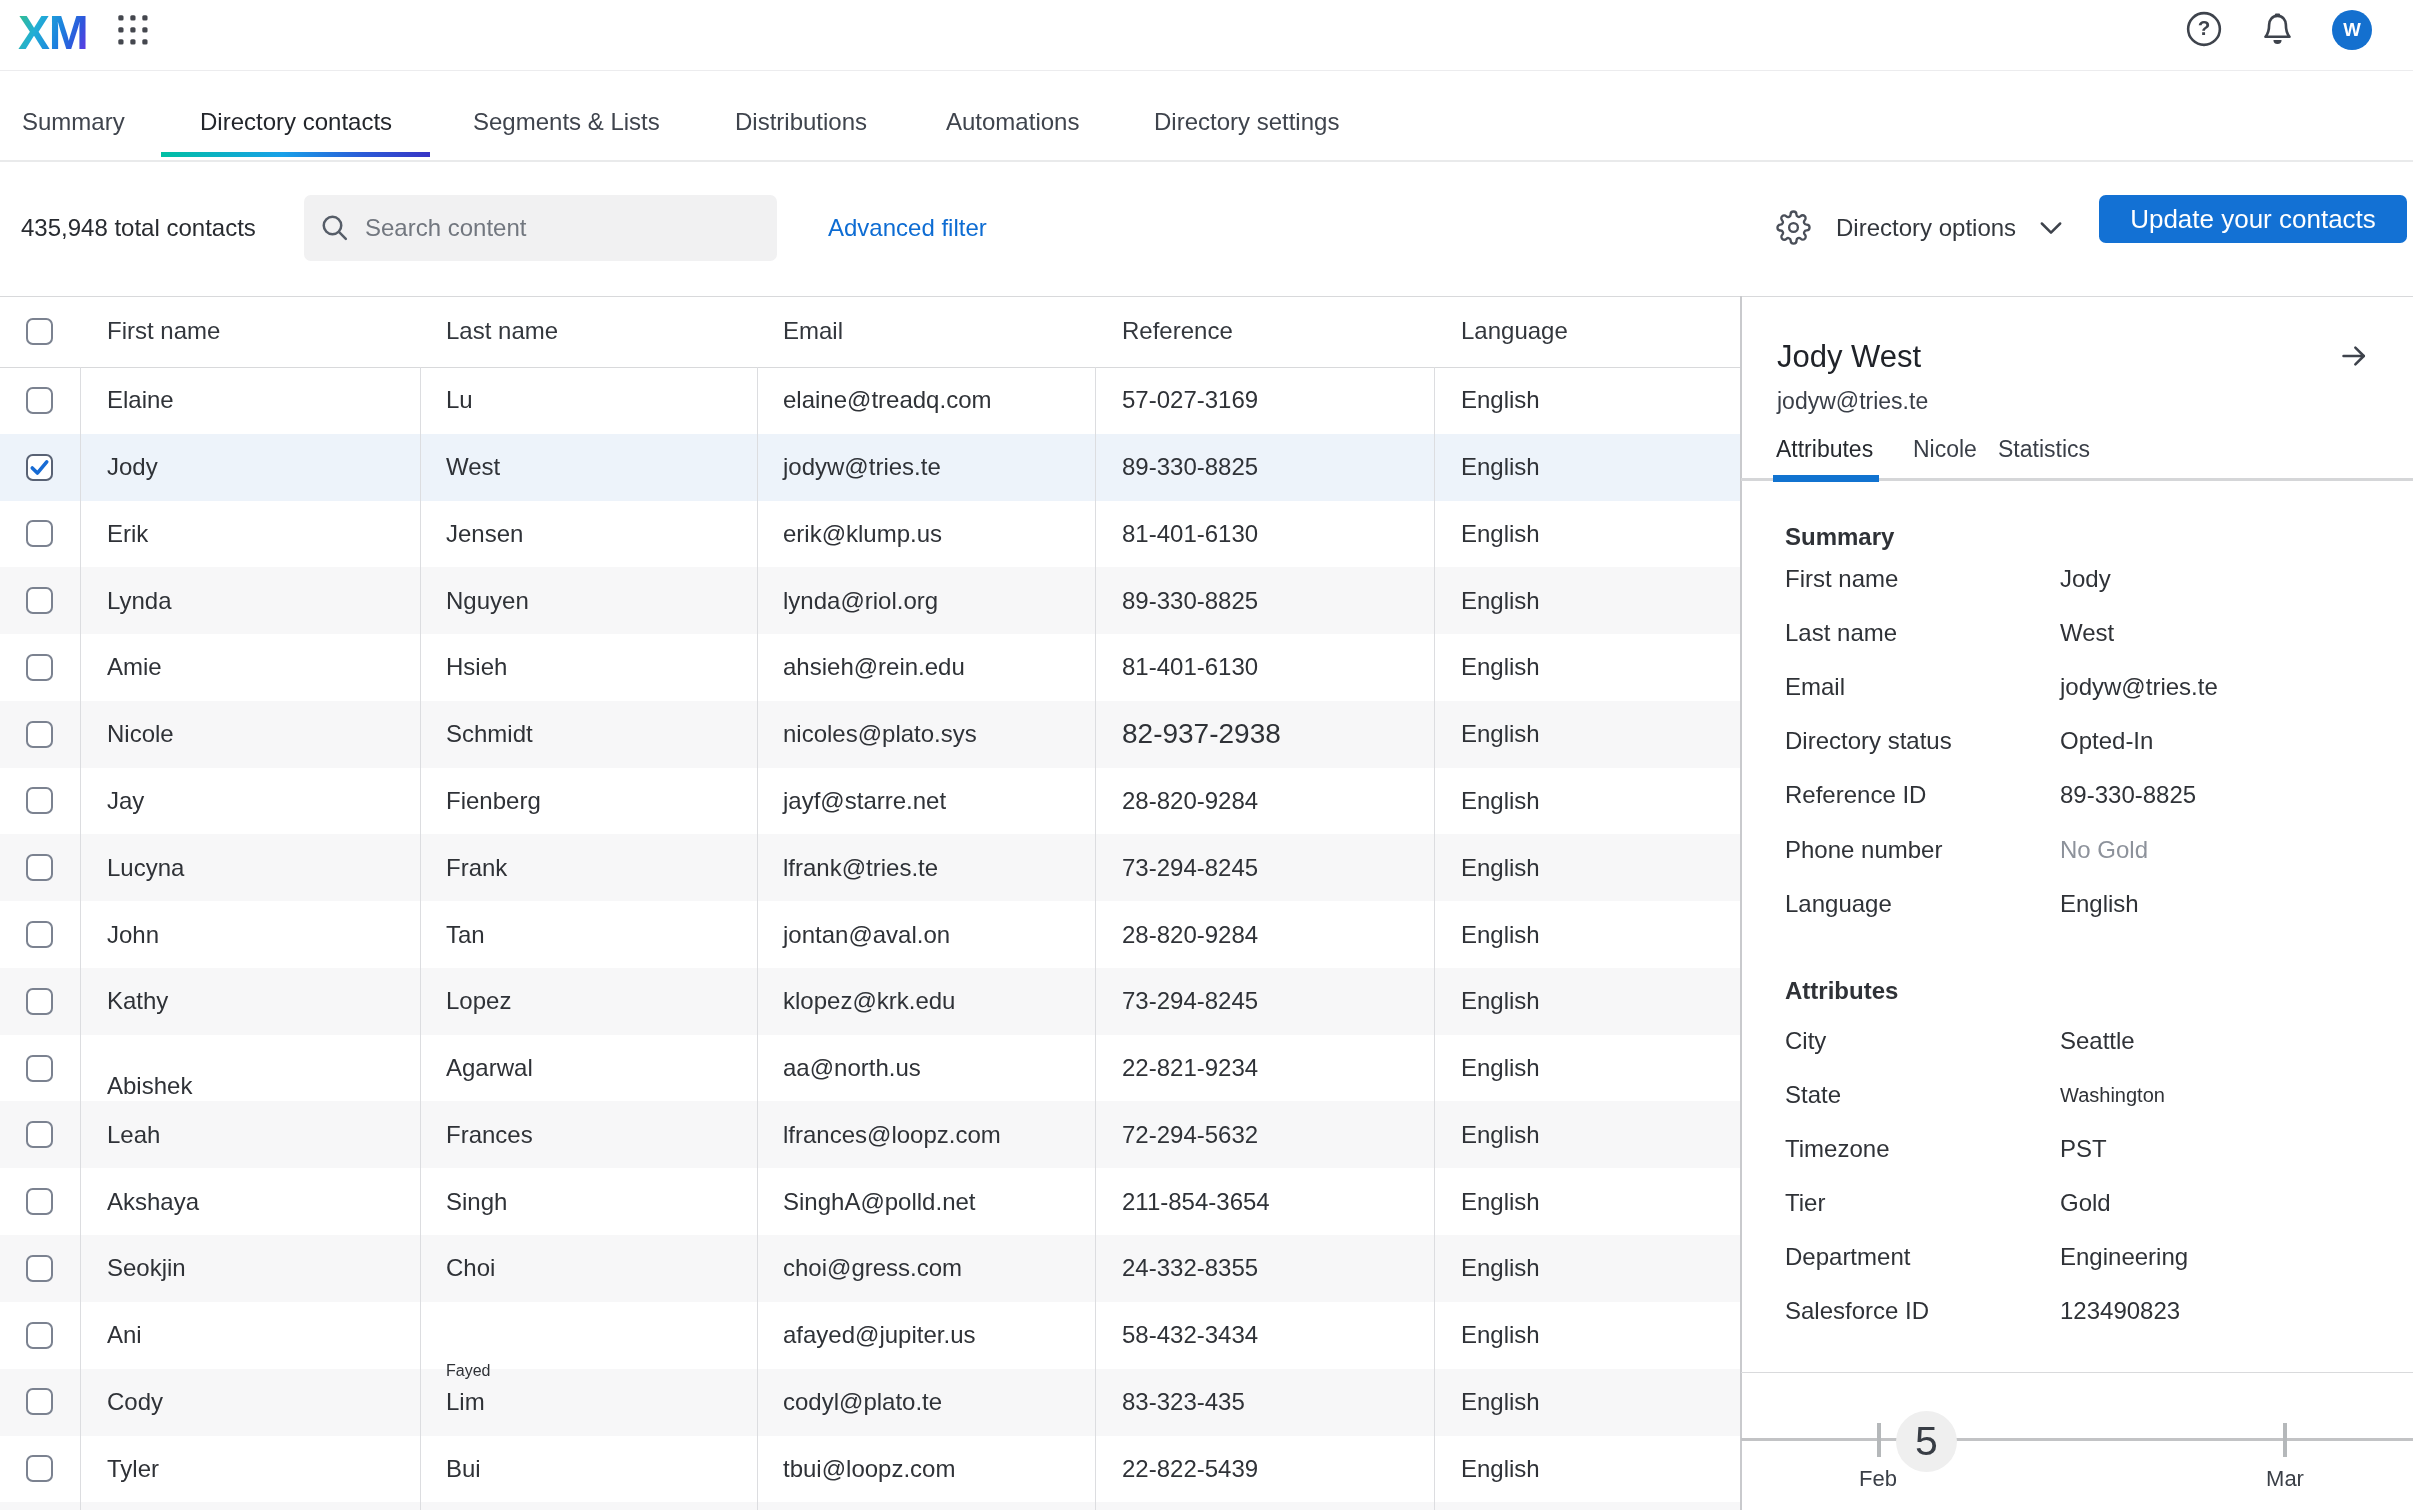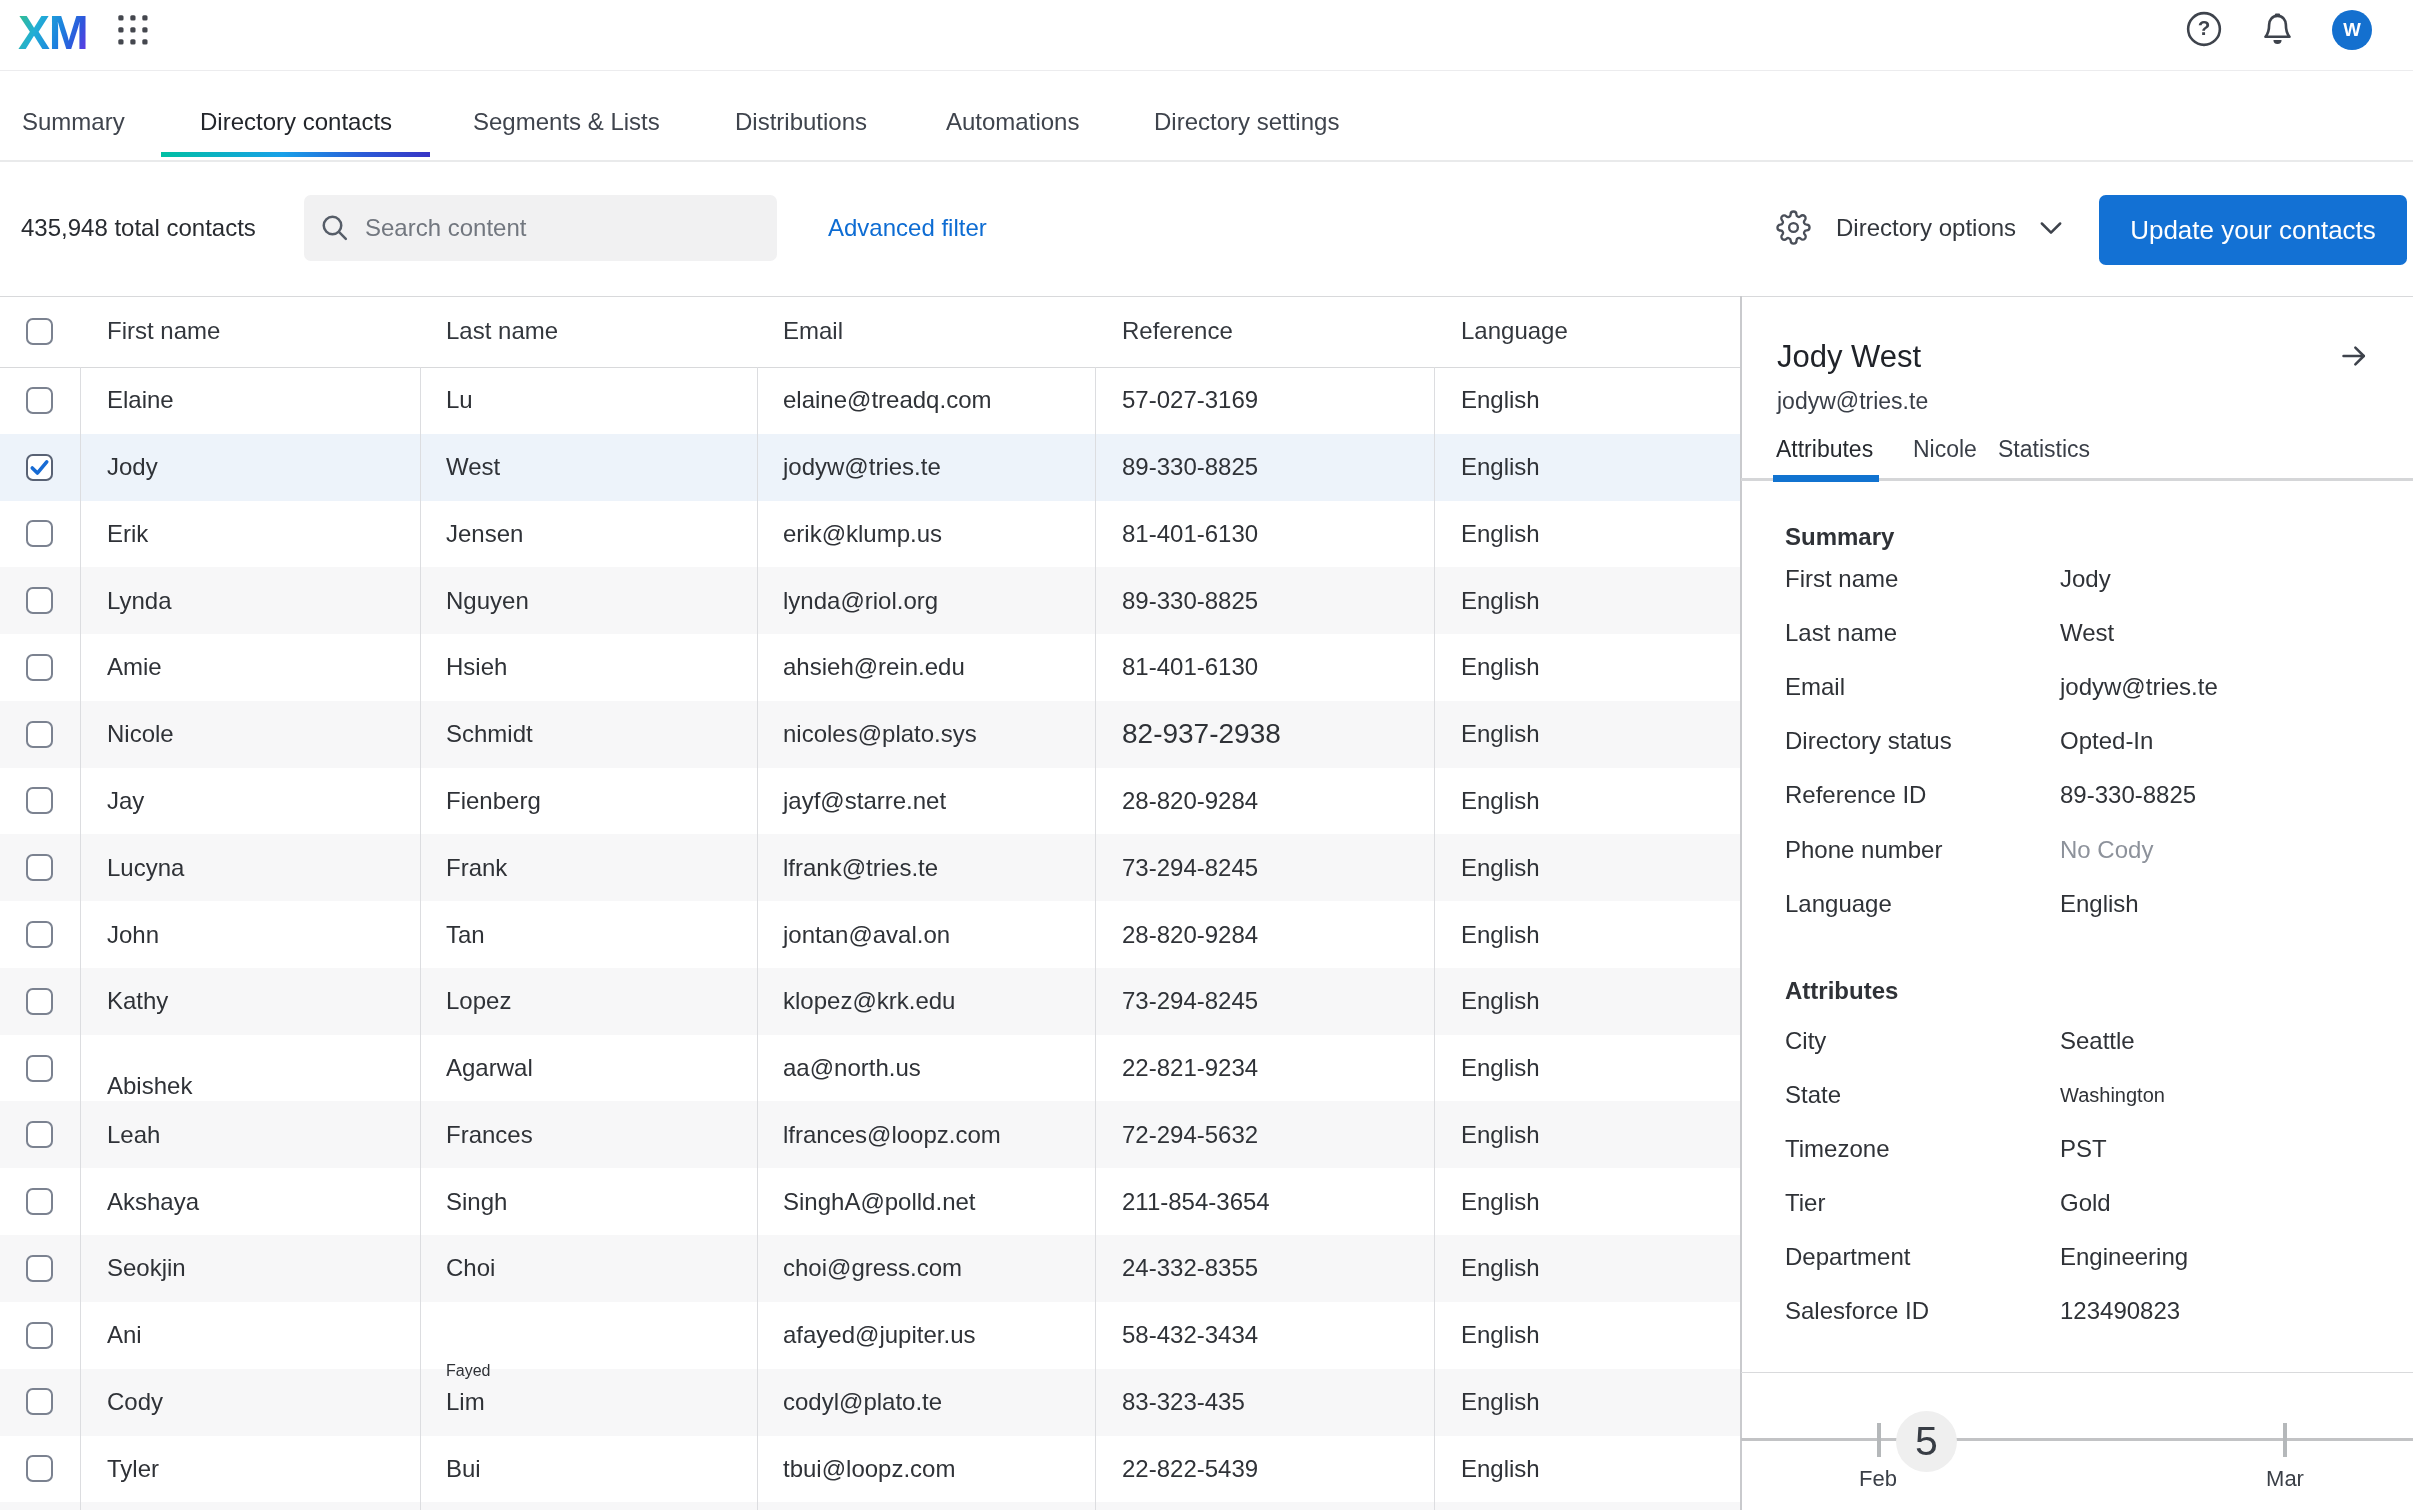--- a/index.html
+++ b/index.html
@@ -46,21 +46,21 @@
 <div style="position:absolute;left:365px;top:228px;transform:translateY(-50%);font-size:24px;color:#72777f;font-weight:400;white-space:nowrap;">Search content</div>
 <div style="position:absolute;left:828px;top:228px;transform:translateY(-50%);font-size:24px;color:#0d6cd3;font-weight:400;white-space:nowrap;">Advanced filter</div>
 <svg class="abs" style="left:1776px;top:210px" width="35" height="35" viewBox="0 0 24 24" fill="none" stroke="#4a4f59" stroke-width="1.6" stroke-linecap="round" stroke-linejoin="round">
     <circle cx="12" cy="12" r="3"></circle>
     <path d="M19.4 15a1.65 1.65 0 0 0 .33 1.82l.06.06a2 2 0 0 1 0 2.83 2 2 0 0 1-2.83 0l-.06-.06a1.65 1.65 0 0 0-1.82-.33 1.65 1.65 0 0 0-1 1.51V21a2 2 0 0 1-2 2 2 2 0 0 1-2-2v-.09A1.65 1.65 0 0 0 9 19.4a1.65 1.65 0 0 0-1.82.33l-.06.06a2 2 0 0 1-2.83 0 2 2 0 0 1 0-2.83l.06-.06a1.65 1.65 0 0 0 .33-1.82 1.65 1.65 0 0 0-1.51-1H3a2 2 0 0 1-2-2 2 2 0 0 1 2-2h.09A1.65 1.65 0 0 0 4.6 9a1.65 1.65 0 0 0-.33-1.82l-.06-.06a2 2 0 0 1 0-2.83 2 2 0 0 1 2.83 0l.06.06a1.65 1.65 0 0 0 1.82.33H9a1.65 1.65 0 0 0 1-1.51V3a2 2 0 0 1 2-2 2 2 0 0 1 2 2v.09a1.65 1.65 0 0 0 1 1.51 1.65 1.65 0 0 0 1.82-.33l.06-.06a2 2 0 0 1 2.83 0 2 2 0 0 1 0 2.83l-.06.06a1.65 1.65 0 0 0-.33 1.82V9a1.65 1.65 0 0 0 1.51 1H21a2 2 0 0 1 2 2 2 2 0 0 1-2 2h-.09a1.65 1.65 0 0 0-1.51 1z"></path>
   </svg>
 <div style="position:absolute;left:1836px;top:228px;transform:translateY(-50%);font-size:24px;color:#33373d;font-weight:400;white-space:nowrap;">Directory options</div>
 <svg class="abs" style="left:2039px;top:221px" width="24" height="15" viewBox="0 0 28 18">
     <polyline points="3,3 14,14 25,3" fill="none" stroke="#3e434c" stroke-width="3" stroke-linecap="round" stroke-linejoin="round"></polyline>
   </svg>
-<div class="abs" style="left:2099px;top:195px;width:308px;height:70px;background:#1371d4;border-radius:6.8px;color:#fff;font-size:26px;display:flex;align-items:center;justify-content:center;">Update your contacts</div>
+<div class="abs" style="left:2099px;top:195px;width:308px;height:48px;background:#1371d4;border-radius:6.8px;color:#fff;font-size:26px;display:flex;align-items:center;justify-content:center;">Update your contacts</div>
 <div class="abs" style="left:0;top:296px;width:2413px;height:0.8px;background:#d8d9db;"></div>
 <div style="position:absolute;left:26px;top:318px;width:27px;height:27px;border:2.1px solid #7b8290;border-radius:6.8px;background:#fff;"></div>
 <div style="position:absolute;left:107px;top:331px;transform:translateY(-50%);font-size:24px;color:#33373d;font-weight:400;white-space:nowrap;">First name</div>
 <div style="position:absolute;left:446px;top:331px;transform:translateY(-50%);font-size:24px;color:#33373d;font-weight:400;white-space:nowrap;">Last name</div>
 <div style="position:absolute;left:783px;top:331px;transform:translateY(-50%);font-size:24px;color:#33373d;font-weight:400;white-space:nowrap;">Email</div>
 <div style="position:absolute;left:1122px;top:331px;transform:translateY(-50%);font-size:24px;color:#33373d;font-weight:400;white-space:nowrap;">Reference</div>
 <div style="position:absolute;left:1461px;top:331px;transform:translateY(-50%);font-size:24px;color:#33373d;font-weight:400;white-space:nowrap;">Language</div>
 <div class="abs" style="left:0;top:367px;width:1740px;height:0.8px;background:#d8d9db;"></div>
 <div class="abs" style="left:0;top:434px;width:1740px;height:67px;background:#edf3fa;"></div>
 <div class="abs" style="left:0;top:567px;width:1740px;height:67px;background:#f7f7f8;"></div>
@@ -199,21 +199,21 @@
 <div style="position:absolute;left:2060px;top:579px;transform:translateY(-50%);font-size:24px;color:#2f3237;font-weight:400;white-space:nowrap;">Jody</div>
 <div style="position:absolute;left:1785px;top:633px;transform:translateY(-50%);font-size:24px;color:#2f3237;font-weight:400;white-space:nowrap;">Last name</div>
 <div style="position:absolute;left:2060px;top:633px;transform:translateY(-50%);font-size:24px;color:#2f3237;font-weight:400;white-space:nowrap;">West</div>
 <div style="position:absolute;left:1785px;top:687px;transform:translateY(-50%);font-size:24px;color:#2f3237;font-weight:400;white-space:nowrap;">Email</div>
 <div style="position:absolute;left:2060px;top:687px;transform:translateY(-50%);font-size:24px;color:#2f3237;font-weight:400;white-space:nowrap;">jodyw@tries.te</div>
 <div style="position:absolute;left:1785px;top:741px;transform:translateY(-50%);font-size:24px;color:#2f3237;font-weight:400;white-space:nowrap;">Directory status</div>
 <div style="position:absolute;left:2060px;top:741px;transform:translateY(-50%);font-size:24px;color:#2f3237;font-weight:400;white-space:nowrap;">Opted-In</div>
 <div style="position:absolute;left:1785px;top:795px;transform:translateY(-50%);font-size:24px;color:#2f3237;font-weight:400;white-space:nowrap;">Reference ID</div>
 <div style="position:absolute;left:2060px;top:795px;transform:translateY(-50%);font-size:24px;color:#2f3237;font-weight:400;white-space:nowrap;">89-330-8825</div>
 <div style="position:absolute;left:1785px;top:850px;transform:translateY(-50%);font-size:24px;color:#2f3237;font-weight:400;white-space:nowrap;">Phone number</div>
-<div style="position:absolute;left:2060px;top:850px;transform:translateY(-50%);font-size:24px;color:#8d929b;font-weight:400;white-space:nowrap;">No Cody</div>
+<div style="position:absolute;left:2060px;top:850px;transform:translateY(-50%);font-size:24px;color:#8d929b;font-weight:400;white-space:nowrap;">No Gold</div>
 <div style="position:absolute;left:1785px;top:904px;transform:translateY(-50%);font-size:24px;color:#2f3237;font-weight:400;white-space:nowrap;">Language</div>
 <div style="position:absolute;left:2060px;top:904px;transform:translateY(-50%);font-size:24px;color:#2f3237;font-weight:400;white-space:nowrap;">English</div>
 <div style="position:absolute;left:1785px;top:991px;transform:translateY(-50%);font-size:24px;color:#2f3237;font-weight:700;white-space:nowrap;">Attributes</div>
 <div style="position:absolute;left:1785px;top:1041px;transform:translateY(-50%);font-size:24px;color:#2f3237;font-weight:400;white-space:nowrap;">City</div>
 <div style="position:absolute;left:2060px;top:1041px;transform:translateY(-50%);font-size:24px;color:#2f3237;font-weight:400;white-space:nowrap;">Seattle</div>
 <div style="position:absolute;left:1785px;top:1095px;transform:translateY(-50%);font-size:24px;color:#2f3237;font-weight:400;white-space:nowrap;">State</div>
 <div style="position:absolute;left:2060px;top:1095px;transform:translateY(-50%);font-size:20px;color:#2f3237;font-weight:400;white-space:nowrap;">Washington</div>
 <div style="position:absolute;left:1785px;top:1149px;transform:translateY(-50%);font-size:24px;color:#2f3237;font-weight:400;white-space:nowrap;">Timezone</div>
 <div style="position:absolute;left:2060px;top:1149px;transform:translateY(-50%);font-size:24px;color:#2f3237;font-weight:400;white-space:nowrap;">PST</div>
 <div style="position:absolute;left:1785px;top:1203px;transform:translateY(-50%);font-size:24px;color:#2f3237;font-weight:400;white-space:nowrap;">Tier</div>

